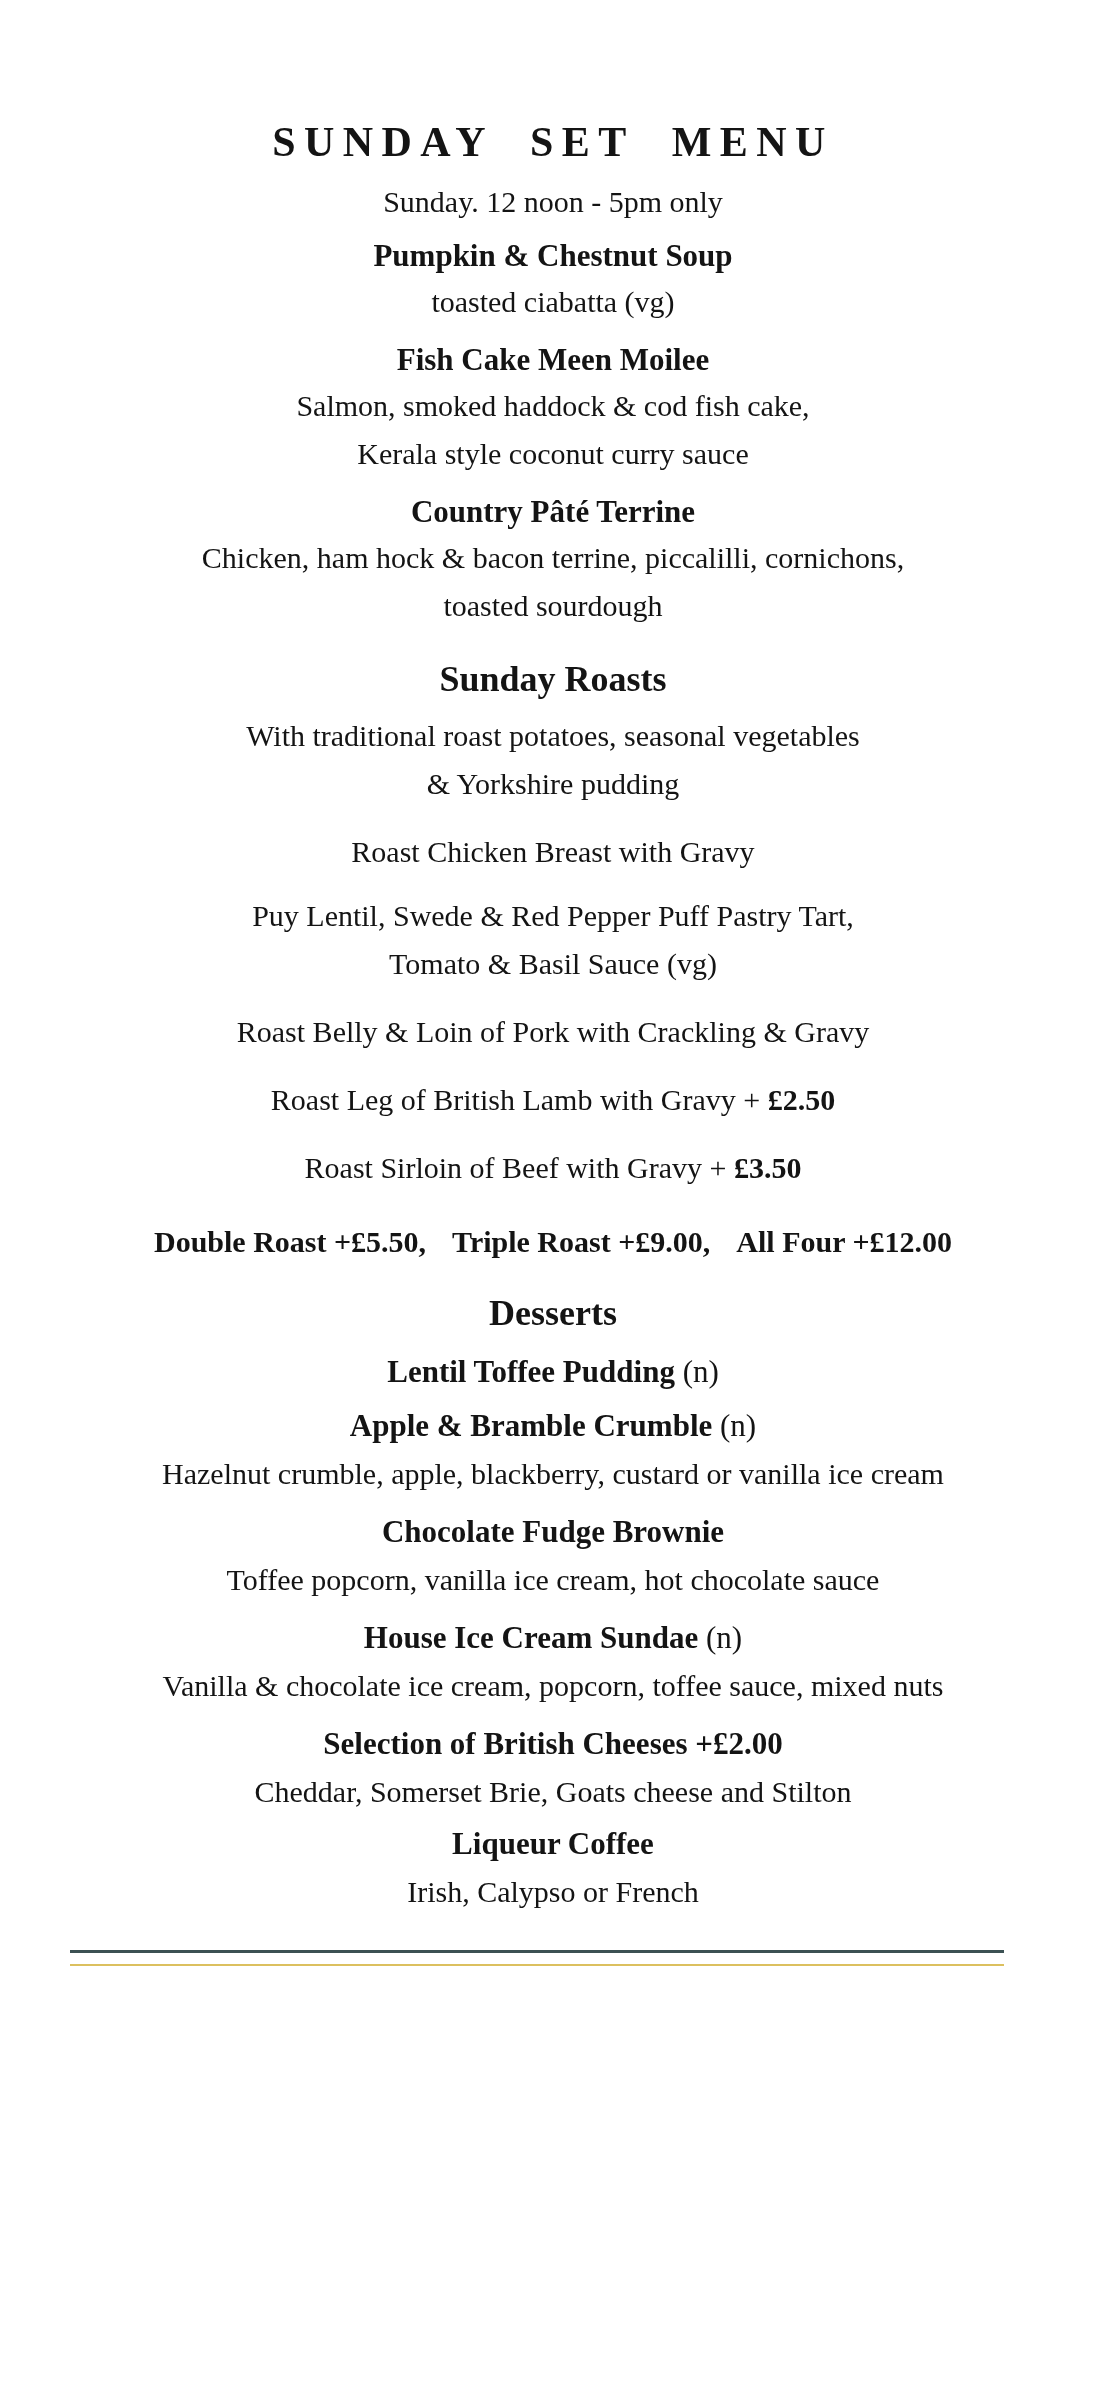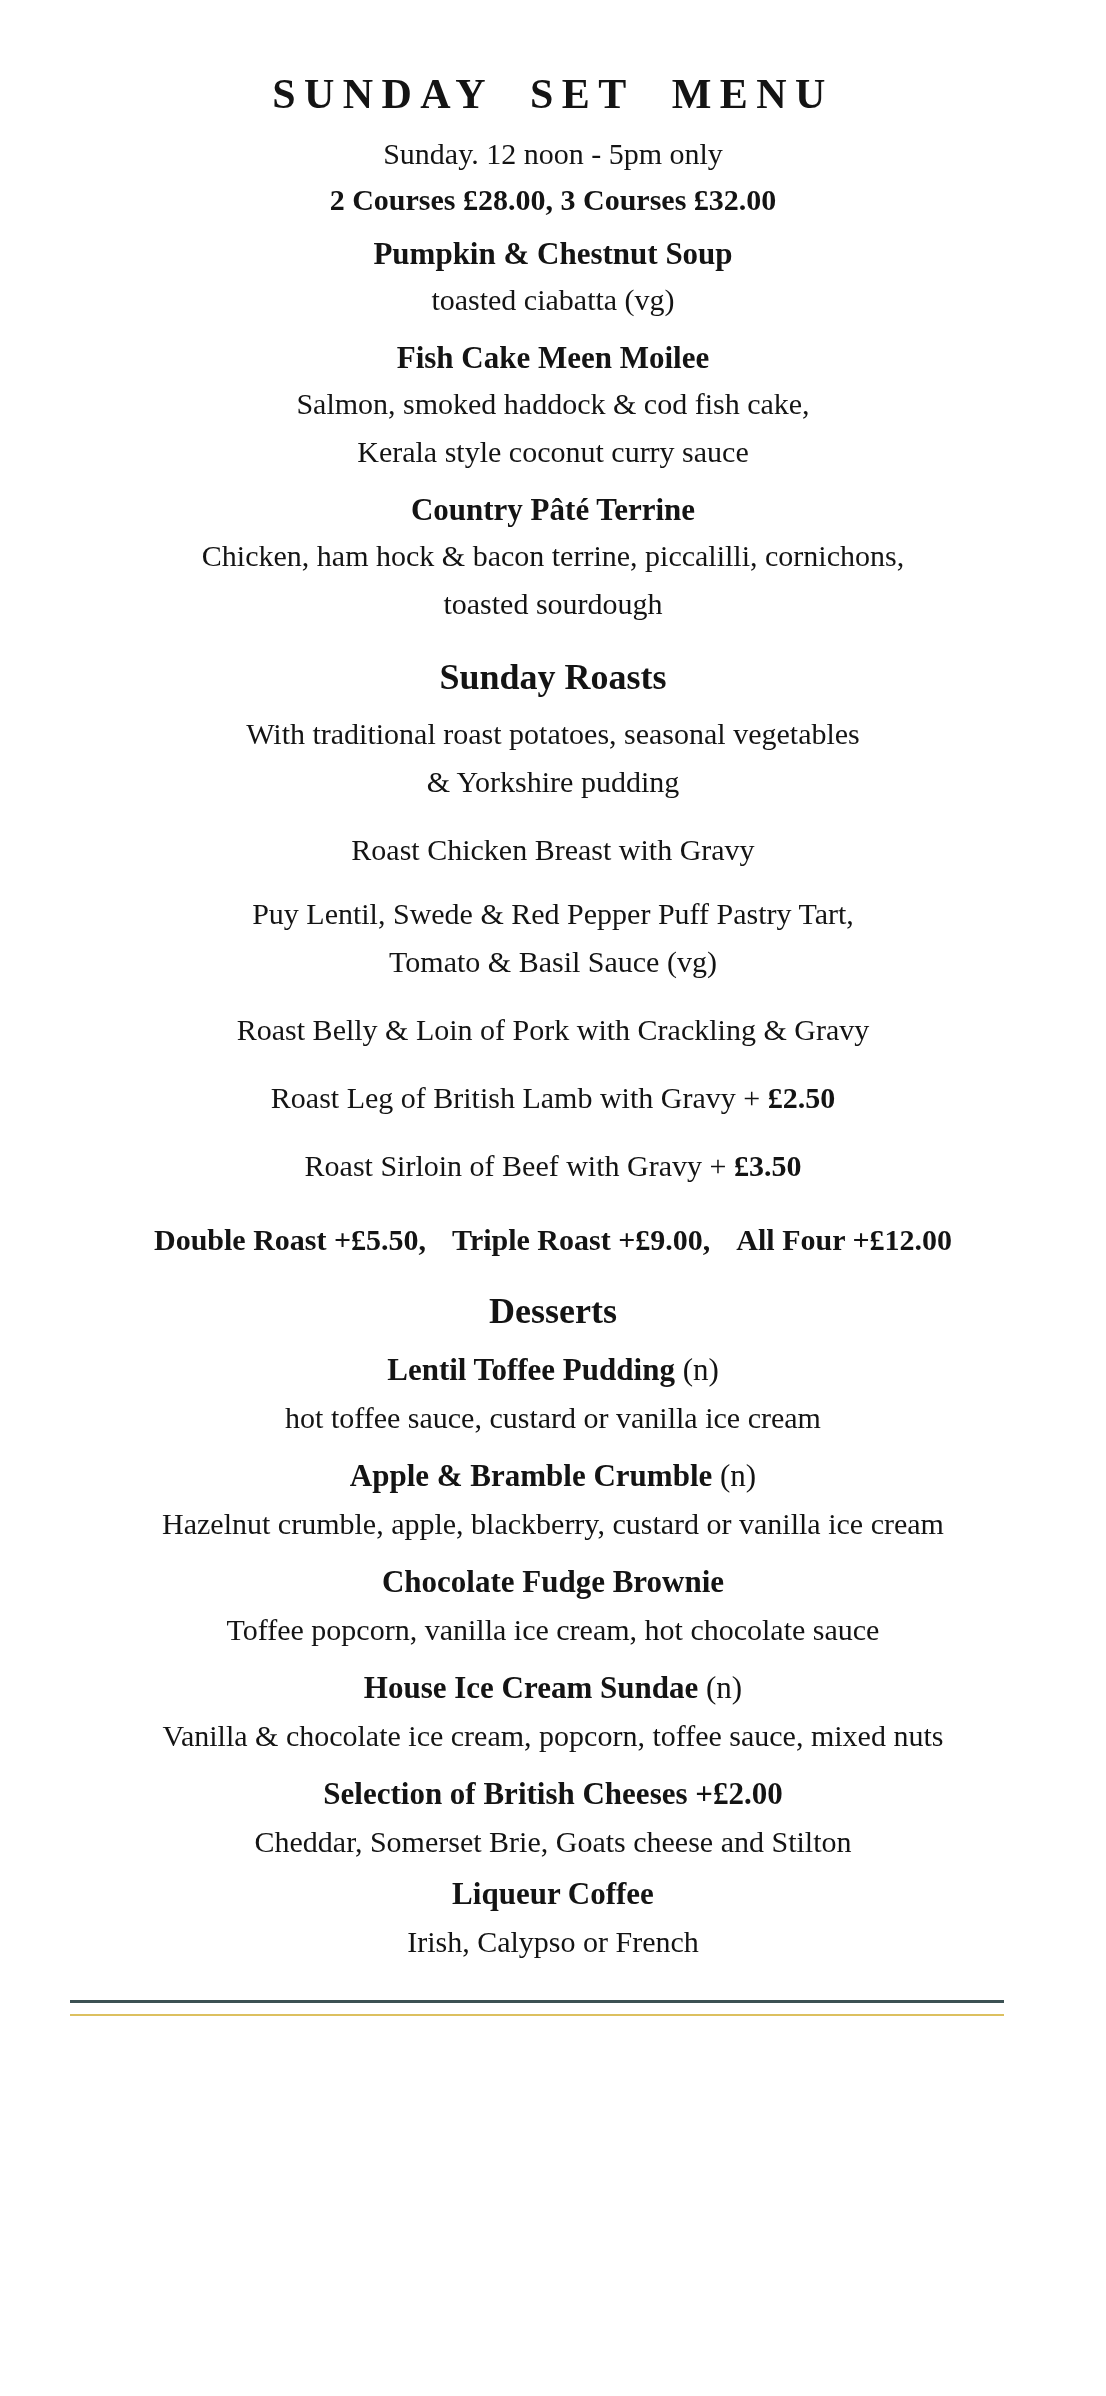--- a/index.html
+++ b/index.html
@@ -12,20 +12,21 @@
     height: 2396px;
     font-family: "Liberation Serif", "DejaVu Serif", serif;
     color: var(--text, #141414);
     overflow: hidden;
   }
   .page {
     width: 1106px;
     padding-top: 68px;
     text-align: center;
     box-sizing: border-box;
+    margin-top: 48px;
   }
   h1, h2, p, div { margin: 0; padding: 0; }
 
   .title {
     font-size: 42px;
     line-height: 52px;
     font-weight: 700;
     letter-spacing: 0.20em;
     word-spacing: 0.45em;
   }
@@ -102,21 +103,20 @@
   }
 </style>
 </head>
 <body>
 
 <div class="page">
 
   <header>
     <h1 class="title">SUNDAY SET MENU</h1>
     <p class="subtitle">Sunday. 12 noon - 5pm only</p>
-    <p class="pricing">2 Courses £28.00, 3 Courses £32.00</p>
   </header>
 
   <section>
 
     <div class="starter-item">
       <div class="item-name">Pumpkin &amp; Chestnut Soup</div>
       <div class="desc">toasted ciabatta (vg)</div>
     </div>
 
     <div class="starter-item">
@@ -161,21 +161,20 @@
     <p class="supplements">
       <span>Double Roast +£5.50,</span><span>Triple Roast +£9.00,</span><span>All Four +£12.00</span>
     </p>
   </section>
 
   <section>
     <h2 class="sec-heading desserts">Desserts</h2>
 
     <div class="dessert-item first">
       <div class="item-name"><span>Lentil Toffee Pudding</span><span class="suffix"> (n)</span></div>
-      <div class="desc">hot toffee sauce, custard or vanilla ice cream</div>
     </div>
 
     <div class="dessert-item">
       <div class="item-name"><span>Apple &amp; Bramble Crumble</span><span class="suffix"> (n)</span></div>
       <div class="desc">Hazelnut crumble, apple, blackberry, custard or vanilla ice cream</div>
     </div>
 
     <div class="dessert-item">
       <div class="item-name"><span>Chocolate Fudge Brownie</span></div>
       <div class="desc">Toffee popcorn, vanilla ice cream, hot chocolate sauce</div>

